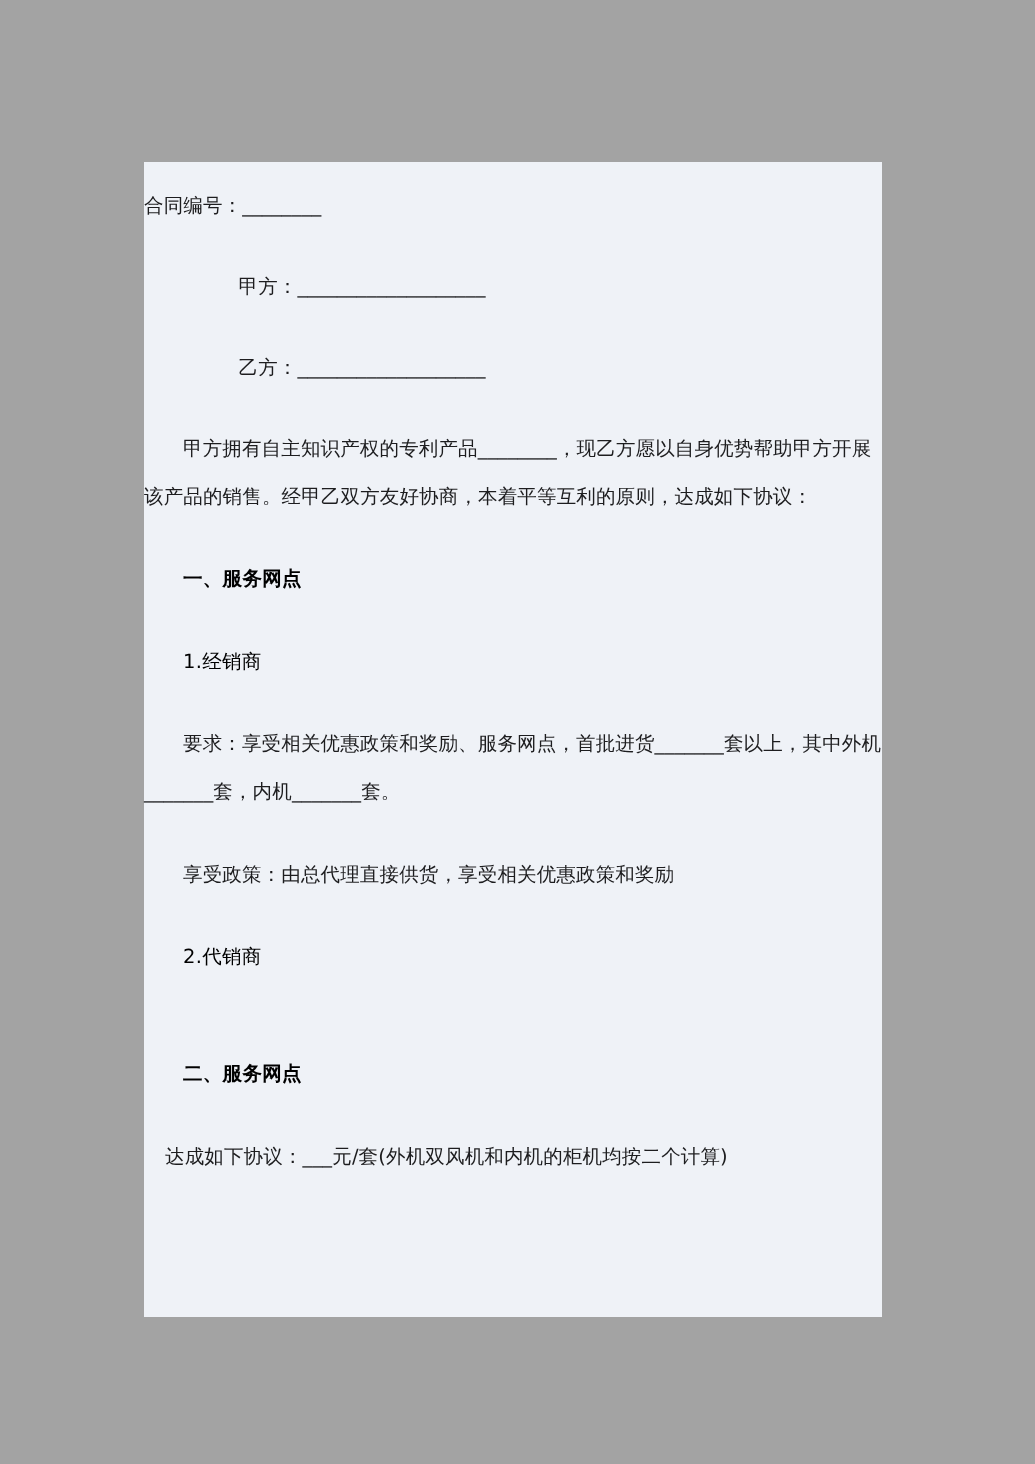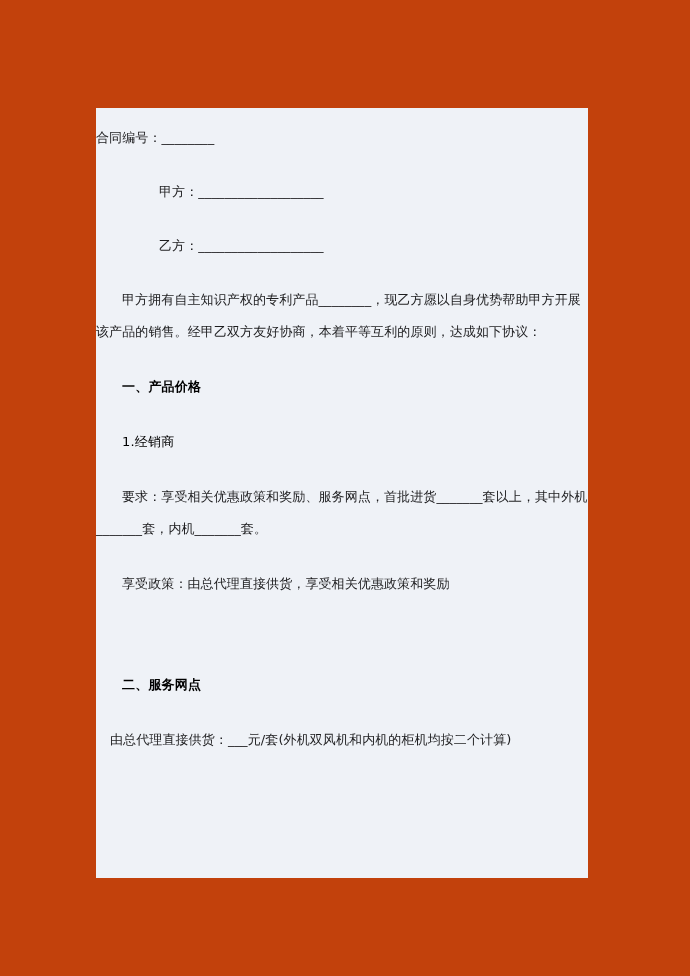--- a/index.html
+++ b/index.html
@@ -11,21 +11,21 @@
     width: 690px;
     height: 976px;
     overflow: hidden;
     font-family: "DejaVu Sans", "Liberation Sans", sans-serif;
   }
 
   .page {
     position: relative;
     width: 690px;
     height: 976px;
-    background: #c2410c;
+    background: #a3a3a3;
   }
 
   .doc-block {
     position: absolute;
     left: 96px;
     top: 108px;
     width: 492px;
     min-height: 770px;
     background: #eff2f7;
     box-sizing: border-box;
@@ -98,43 +98,44 @@
     <div class="gap-xs"></div>
 
     <p class="indent-line">乙方：___________________</p>
 
     <div class="gap-xs"></div>
 
     <p class="para">甲方拥有自主知识产权的专利产品________，现乙方愿以自身优势帮助甲方开展该产品的销售。经甲乙双方友好协商，本着平等互利的原则，达成如下协议：</p>
 
     <div class="gap-sm"></div>
 
-    <p class="heading">一、产品价格</p>
+    <p class="heading">一、服务网点</p>
 
     <div class="gap-sm"></div>
 
     <p class="sub-heading">1.经销商</p>
 
     <div class="gap-sm"></div>
 
     <p class="para">要求：享受相关优惠政策和奖励、服务网点，首批进货_______套以上，其中外机_______套，内机_______套。</p>
 
     <div class="gap-sm"></div>
 
     <p class="para">享受政策：由总代理直接供货，享受相关优惠政策和奖励</p>
 
     <div class="gap-sm"></div>
 
+    <p class="sub-heading">2.代销商</p>
 
     <div class="gap-sm"></div>
 
 
     <div class="gap-sm"></div>
 
     <p class="heading">二、服务网点</p>
 
     <div class="gap-sm"></div>
 
-    <p class="para noindent" style="text-indent:14px;">由总代理直接供货：___元/套(外机双风机和内机的柜机均按二个计算)</p>
+    <p class="para noindent" style="text-indent:14px;">达成如下协议：___元/套(外机双风机和内机的柜机均按二个计算)</p>
 
   </div>
 
 </div>
 
 </body></html>

